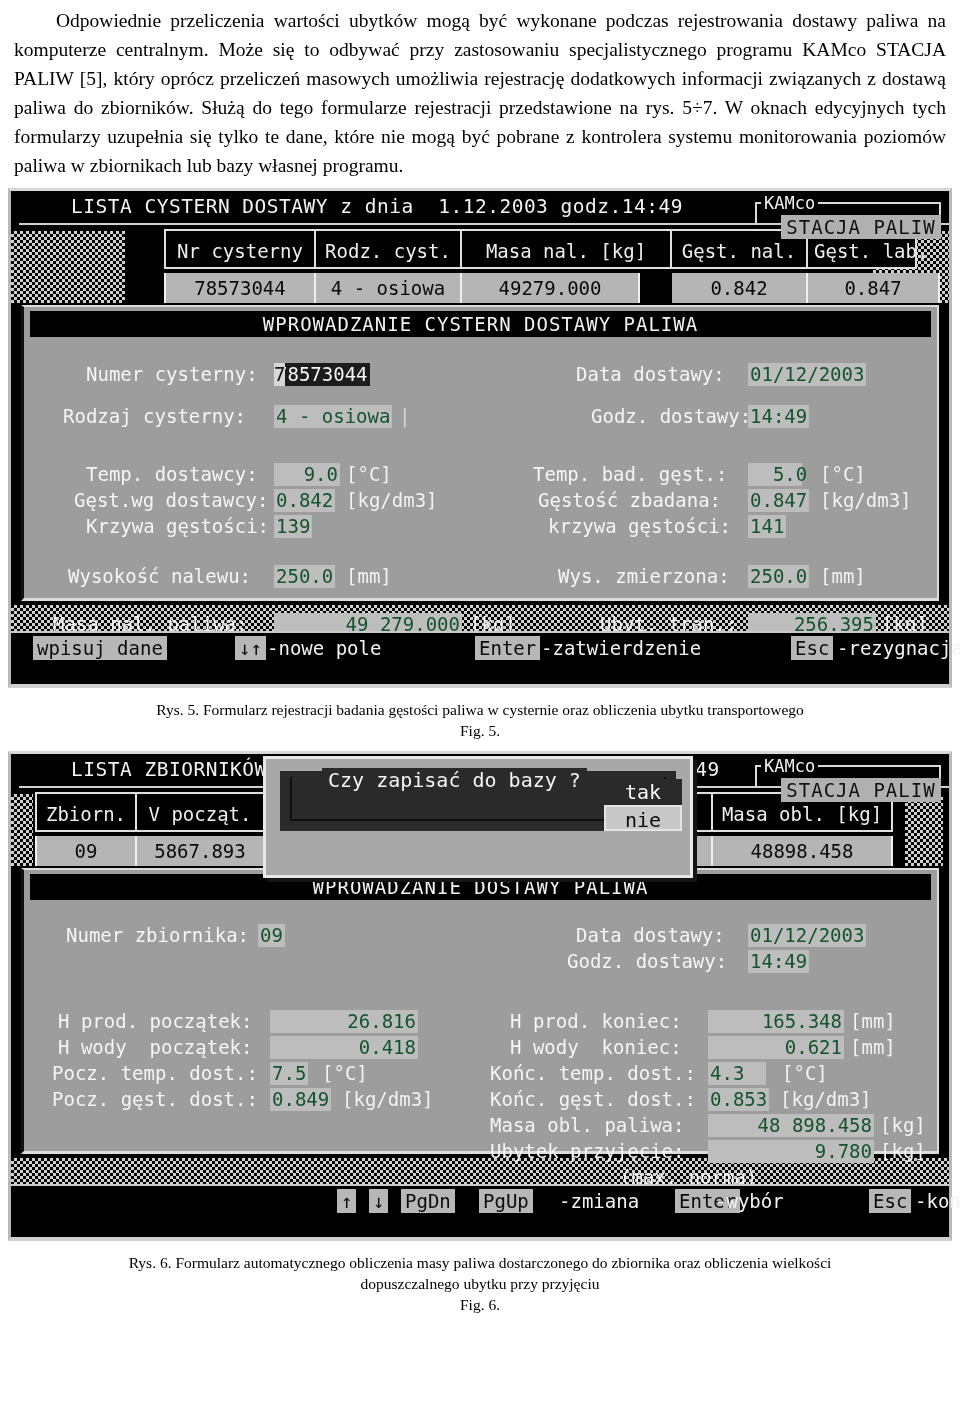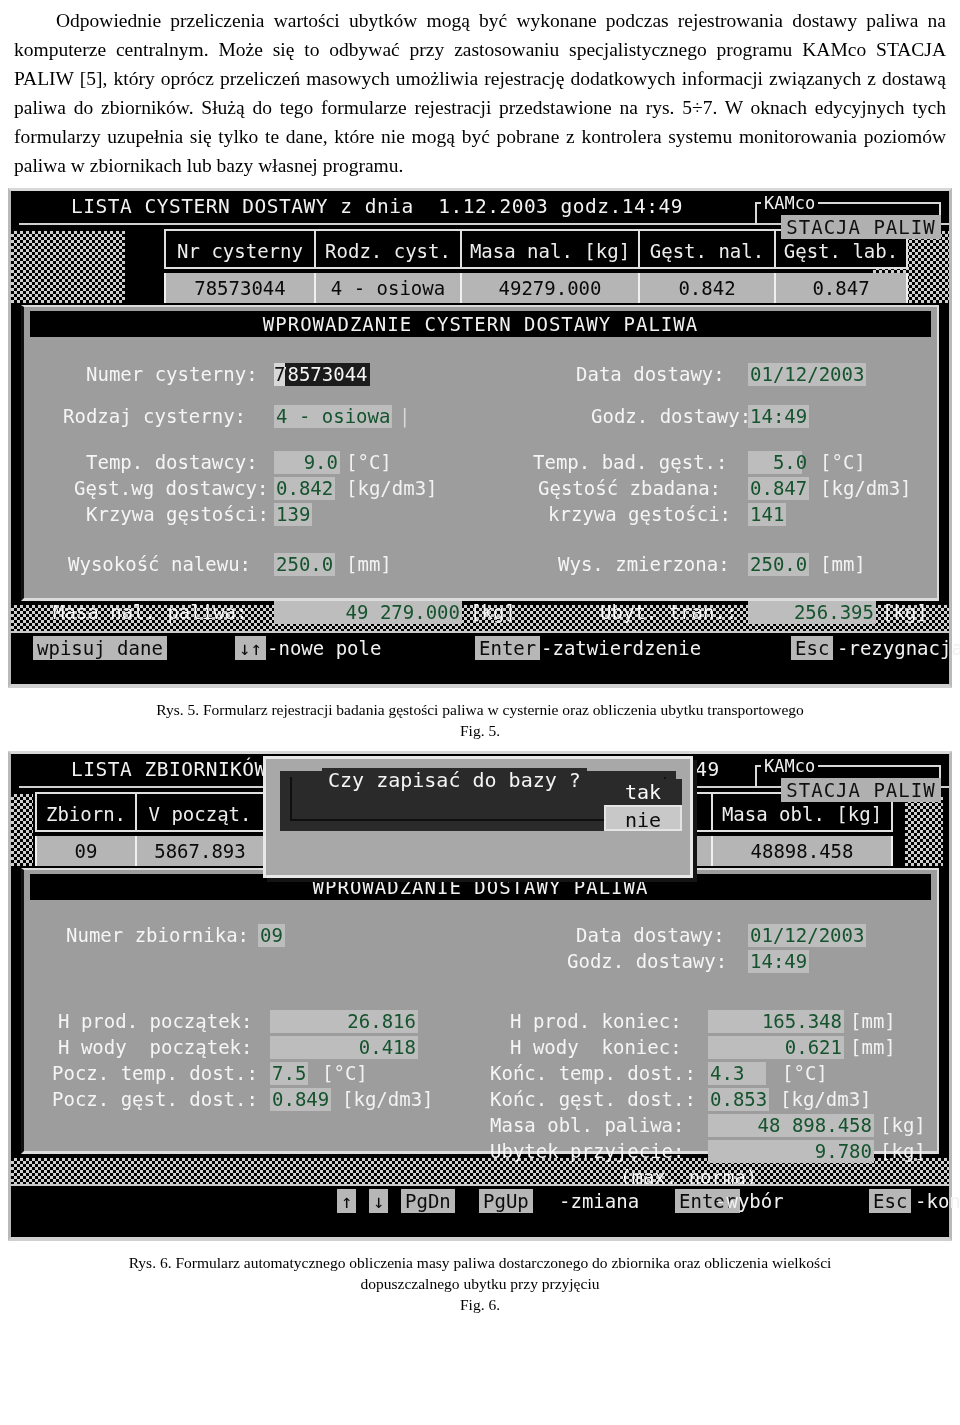--- a/index.html
+++ b/index.html
@@ -227,29 +227,29 @@
     <div class="tbl" style="left:117px;margin-left:36px;">
       <div class="col">
         <div class="hd" style="width:152px;">Nr cysterny</div>
         <div class="cl" style="width:152px;">78573044</div>
       </div>
       <div class="col">
         <div class="hd" style="width:146px;">Rodz. cyst.</div>
         <div class="cl" style="width:146px;">4 - osiowa</div>
       </div>
       <div class="col">
-        <div class="hd" style="width:178px;">Masa nal. [kg]</div>
+        <div class="hd" style="width:210px;">Masa nal. [kg]</div>
         <div class="cl" style="width:178px;">49279.000</div>
       </div>
       <div class="col">
         <div class="hd" style="width:136px;">Gęst. nal.</div>
         <div class="cl" style="width:136px;">0.842</div>
       </div>
       <div class="col">
-        <div class="hd" style="width:132px;">Gęst. lab.</div>
+        <div class="hd" style="width:109px;">Gęst. lab.</div>
         <div class="cl" style="width:132px;">0.847</div>
       </div>
     </div>
   </div>
 
   <div class="panel" style="height:296px;">
     <div class="panel-title">WPROWADZANIE CYSTERN DOSTAWY PALIWA</div>
 
     <div class="frow" style="margin-top:24px;">
       <span class="ftxt" style="left:56px;">Numer cysterny:</span>
@@ -260,21 +260,21 @@
     </div>
 
     <div class="frow" style="margin-top:16px;">
       <span class="ftxt" style="left:33px;">Rodzaj cysterny:</span>
       <span class="fval" style="left:244px;">4 - osiowa</span>
       <span class="unit" style="left:369px;color:#d8d8d8;">|</span>
       <span class="ftxt" style="left:561px;">Godz. dostawy:</span>
       <span class="fval" style="left:718px;">14:49</span>
     </div>
 
-    <div class="frow" style="margin-top:20px;">
+    <div class="frow" style="margin-top:32px;">
       <span class="ftxt" style="left:56px;">Temp. dostawcy:</span>
       <span class="fval ra" style="left:244px;width:66px;">  9.0</span>
       <span class="unit" style="left:316px;">[°C]</span>
       <span class="ftxt" style="left:503px;">Temp. bad. gęst.:</span>
       <span class="fval ra" style="left:718px;width:54px;">  5.0</span>
       <span class="unit" style="left:790px;">[°C]</span>
     </div>
 
     <div class="frow">
       <span class="ftxt" style="left:44px;">Gęst.wg dostawcy:</span>

